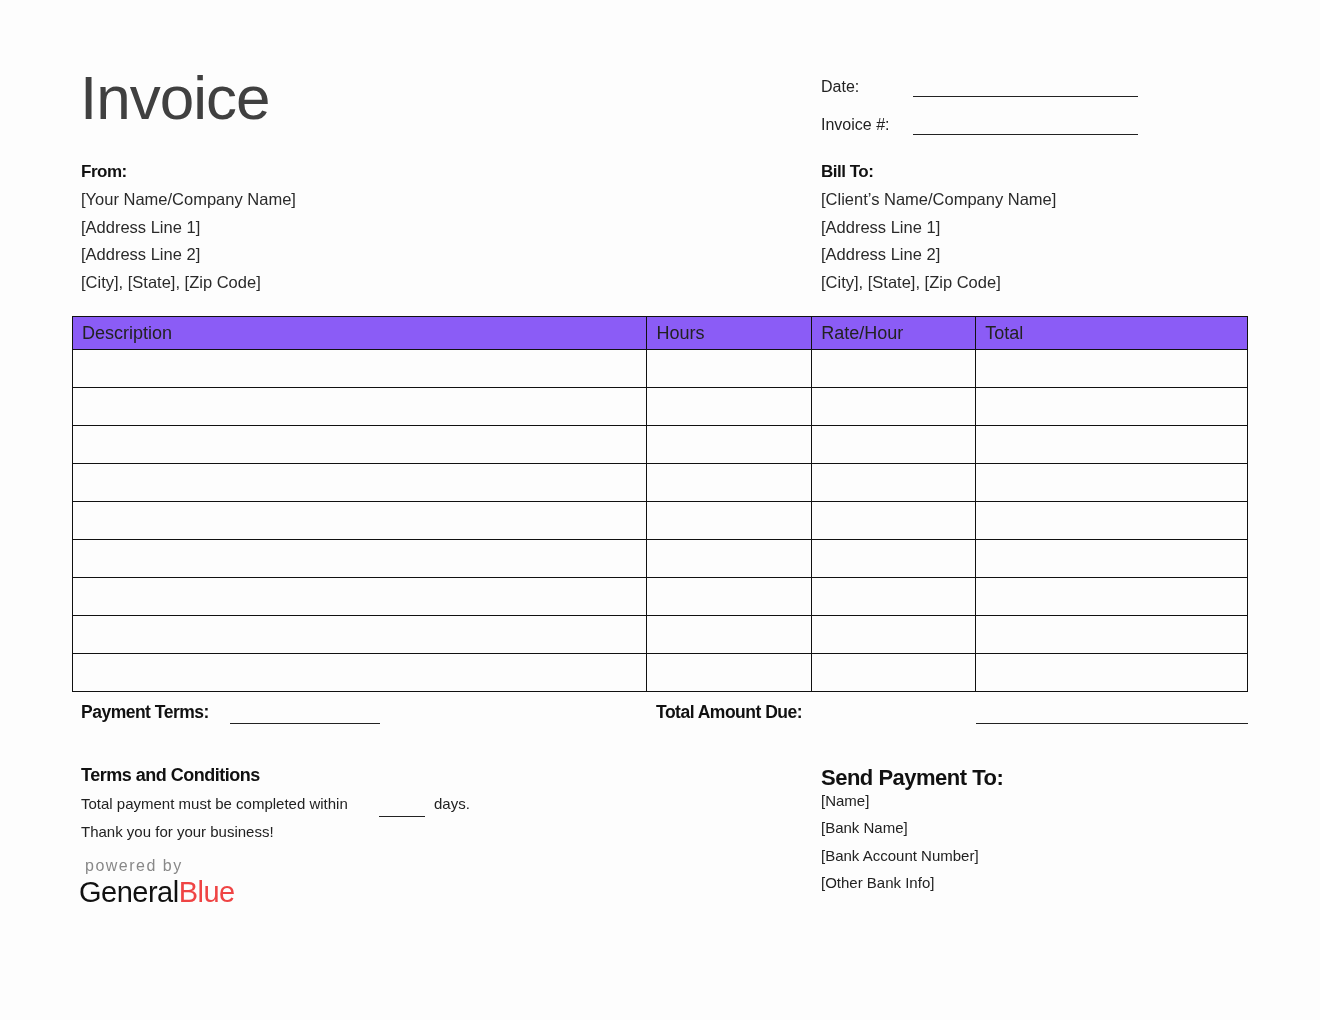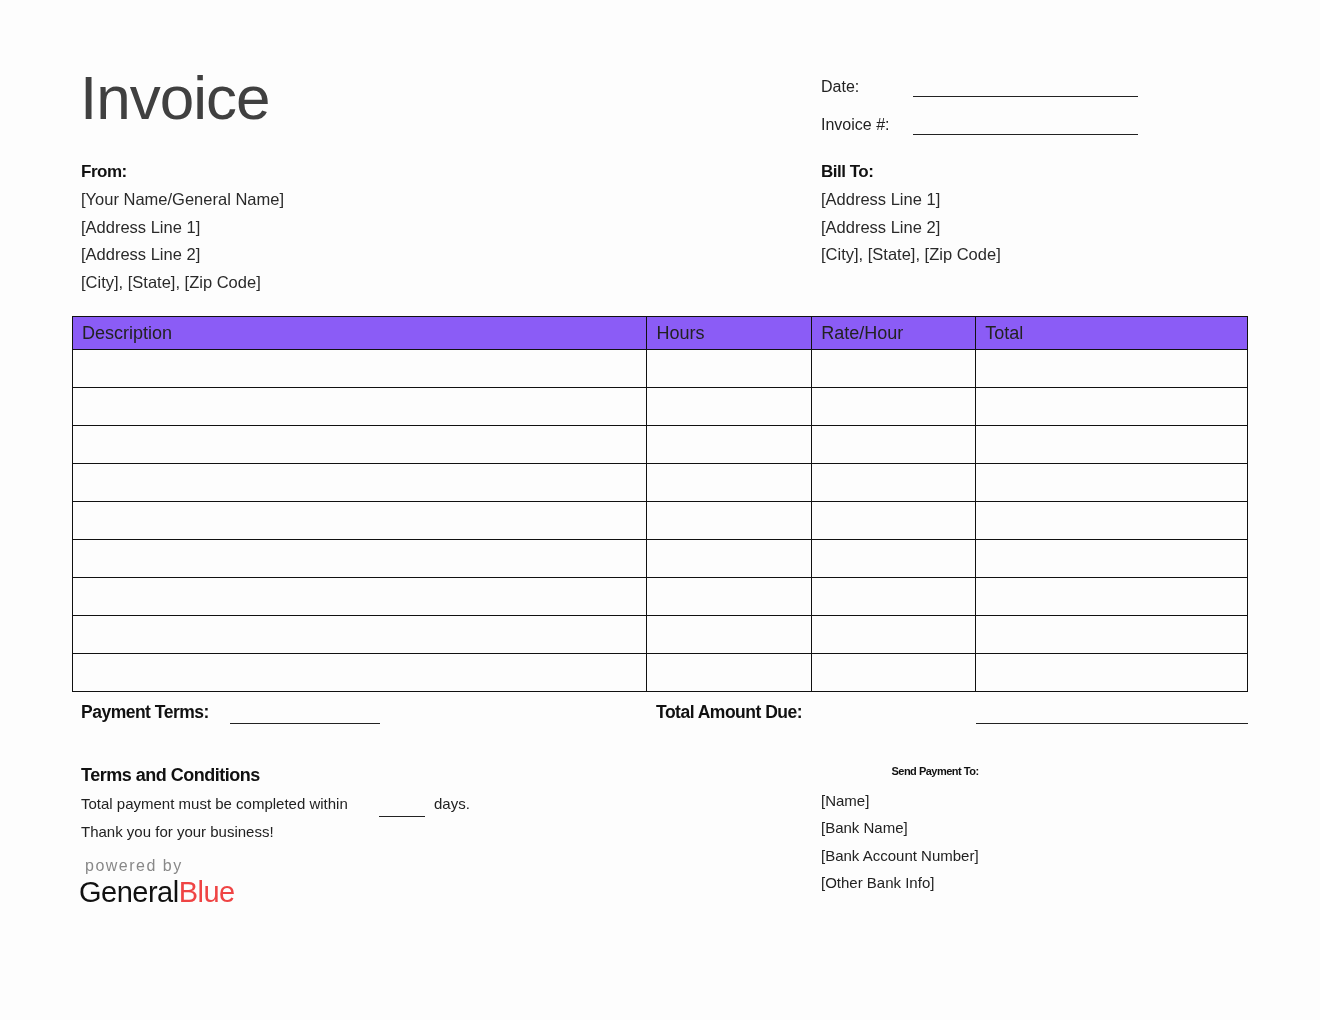--- a/index.html
+++ b/index.html
@@ -23,28 +23,29 @@
 
 <div class="abs title">Invoice</div>
 
 <div class="abs label" style="left:821px; top:78px;">Date:</div>
 <div class="abs uline" style="left:913px; top:96px; width:225px;"></div>
 <div class="abs label" style="left:821px; top:116px;">Invoice #:</div>
 <div class="abs uline" style="left:913px; top:134px; width:225px;"></div>
 
 <div class="abs" style="left:81px; top:160px;">
   <div class="bold" style="height:26px; line-height:24px;">From:</div>
-  <div class="line">[Your Name/General Name]</div>
+  <div class="line">[Your Name/Company Name]</div>
   <div class="line">[Address Line 1]</div>
   <div class="line">[Address Line 2]</div>
   <div class="line">[City], [State], [Zip Code]</div>
 </div>
 
 <div class="abs" style="left:821px; top:160px;">
   <div class="bold" style="height:26px; line-height:24px;">Bill To:</div>
+  <div class="line">[Client’s Name/Company Name]</div>
   <div class="line">[Address Line 1]</div>
   <div class="line">[Address Line 2]</div>
   <div class="line">[City], [State], [Zip Code]</div>
 </div>
 
 <table class="items">
   <colgroup>
     <col style="width:575px">
       <col style="width:165px">
       <col style="width:164px">
@@ -127,18 +128,18 @@
 <div class="abs uline" style="left:379px; top:816px; width:46px;"></div>
 <div class="abs small" style="left:434px; top:795px;">days.</div>
 <div class="abs small" style="left:81px; top:823px;">Thank you for your business!</div>
 
 <div class="abs powered" style="left:85px; top:857px;">powered by</div>
 <div class="abs logo" style="left:79px; top:876px;">
   <span style="color:#111;">General</span><span style="color:#ef4444;">Blue</span>
 </div>
 
 <div class="abs" style="left:821px; top:765px;">
-  <div class="bold" style="font-size:11px; height:27px;text-align:right;">Send Payment To:</div>
+  <div class="bold" style="font-size:22px; height:27px;text-align:right;">Send Payment To:</div>
   <div class="small" style="height:27.3px;">[Name]</div>
   <div class="small" style="height:27.3px;">[Bank Name]</div>
   <div class="small" style="height:27.3px;">[Bank Account Number]</div>
   <div class="small" style="height:27.3px;">[Other Bank Info]</div>
 </div>
 
 </body></html>

